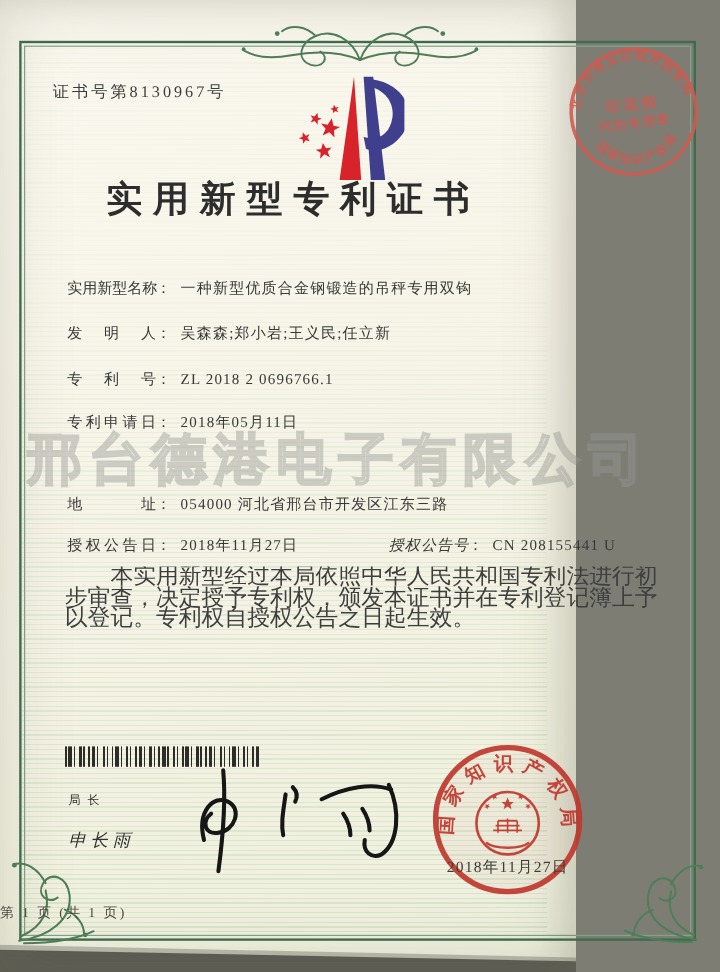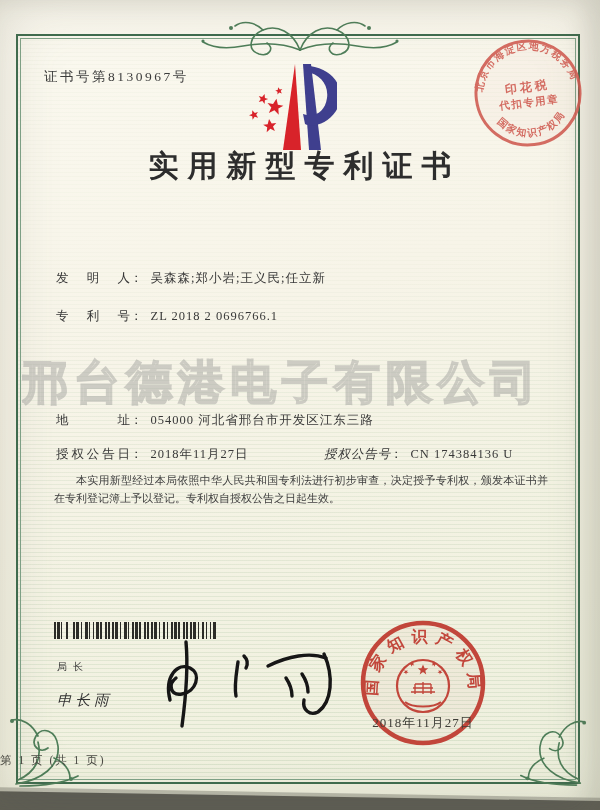--- a/index.html
+++ b/index.html
@@ -1,16 +1,16 @@
 <!DOCTYPE html>
 <html><head>
 <meta charset="utf-8">
 <style>
   html,body{margin:0;padding:0;overflow:hidden;background:#7d7d74;}
-  .photo{position:relative;width:600px;height:810px;background:#8a8a80;
+  .photo{position:relative;width:480px;height:810px;background:#8a8a80;
          font-family:"Liberation Serif","DejaVu Serif",serif;}
   .paper{position:absolute;inset:0;
          background:linear-gradient(160deg,#fbf9f0 0%,#f7f4e8 40%,#f1f1e0 78%,#edefdd 100%);}
   .stripes{position:absolute;left:18px;right:24px;top:40px;bottom:30px;pointer-events:none;
          background:repeating-linear-gradient(180deg,rgba(118,162,114,0.20) 0 1px,rgba(255,255,255,0) 1px 4px);
          -webkit-mask-image:linear-gradient(180deg,rgba(0,0,0,.20) 0%,rgba(0,0,0,.12) 28%,rgba(0,0,0,.55) 55%,rgba(0,0,0,.85) 100%);
          mask-image:linear-gradient(180deg,rgba(0,0,0,.20) 0%,rgba(0,0,0,.12) 28%,rgba(0,0,0,.55) 55%,rgba(0,0,0,.85) 100%);}
   .vignette{position:absolute;inset:0;pointer-events:none;
          box-shadow:inset 0 0 60px rgba(110,105,80,0.22), inset -14px 0 22px rgba(100,100,88,0.14);}
   .table-edge{position:absolute;inset:0;pointer-events:none;
@@ -33,21 +33,21 @@
   .fcolon{margin:0 2px 0 0;}
   .fvalue{margin-left:6px;letter-spacing:1px;}
   .grant-right{position:absolute;left:268px;top:0;white-space:nowrap;}
   .grant-right .flabel{width:66px;font-style:italic;}
 
   .watermark{position:absolute;left:22px;top:352px;width:562px;overflow:hidden;white-space:nowrap;
          font-size:46px;font-weight:bold;letter-spacing:6px;color:transparent;
          -webkit-text-stroke:1.7px rgba(150,150,148,0.48);opacity:.9;z-index:3;}
 
   .paras{position:absolute;left:54px;top:472px;width:494px;height:132px;overflow:hidden;
-         font-size:11px;line-height:17.6px;color:#3e3e3e;text-align:justify;}
+         font-size:19px;line-height:17.6px;color:#3e3e3e;text-align:justify;}
   .paras p{margin:0;text-indent:2em;}
 
   .barcode{position:absolute;left:54px;top:622px;width:162px;height:17px;
          background:repeating-linear-gradient(90deg,
            #2c2c28 0 1.5px,transparent 1.5px 3px,
            #2c2c28 3px 6px,transparent 6px 7.5px,
            #2c2c28 7.5px 8.5px,transparent 8.5px 12px,
            #2c2c28 12px 14px,transparent 14px 15.5px,
            #2c2c28 15.5px 16.5px,transparent 16.5px 19.5px);}
 
@@ -139,34 +139,40 @@
       <use href="#star" transform="translate(42,29) scale(0.38) rotate(-12)"></use>
       <use href="#star" transform="translate(26,37) scale(0.52) rotate(18)"></use>
       <use href="#star" transform="translate(17,53) scale(0.5) rotate(-20)"></use>
       <use href="#star" transform="translate(38,45) scale(0.85) rotate(10)"></use>
       <use href="#star" transform="translate(33,64) scale(0.7) rotate(-8)"></use>
     </g>
   </svg>
 
   <div class="title">实用新型专利证书</div>
 
+  <div class="frow" style="top:232px">
+    <span class="flabel">实用新型名称</span><span class="fcolon">：</span><span class="fvalue">一种新型优质合金钢锻造的吊秤专用双钩</span>
+  </div>
   <div class="frow" style="top:270px">
     <span class="flabel">发明人</span><span class="fcolon">：</span><span class="fvalue">吴森森;郑小岩;王义民;任立新</span>
   </div>
   <div class="frow" style="top:308px">
     <span class="flabel">专利号</span><span class="fcolon">：</span><span class="fvalue">ZL 2018 2 0696766.1</span>
+  </div>
+  <div class="frow" style="top:344px">
+    <span class="flabel">专利申请日</span><span class="fcolon">：</span><span class="fvalue">2018年05月11日</span>
   </div>
   <div class="frow" style="top:412px;z-index:4">
     <span class="flabel">地址</span><span class="fcolon">：</span><span class="fvalue">054000 河北省邢台市开发区江东三路</span>
   </div>
 
   <div class="frow" style="top:446px;width:500px">
     <span class="flabel">授权公告日</span><span class="fcolon">：</span><span class="fvalue">2018年11月27日</span>
     <span class="grant-right">
-      <span class="flabel">授权公告号</span><span class="fcolon">：</span><span class="fvalue">CN 174384136 U</span>
+      <span class="flabel">授权公告号</span><span class="fcolon">：</span><span class="fvalue">CN 208155441 U</span>
     </span>
   </div>
 
   <div class="watermark">邢台德港电子有限公司</div>
 
   <div class="paras">
     <p>本实用新型经过本局依照中华人民共和国专利法进行初步审查，决定授予专利权，颁发本证书并在专利登记簿上予以登记。专利权自授权公告之日起生效。</p>
   </div>
 
   <div class="barcode"></div>

